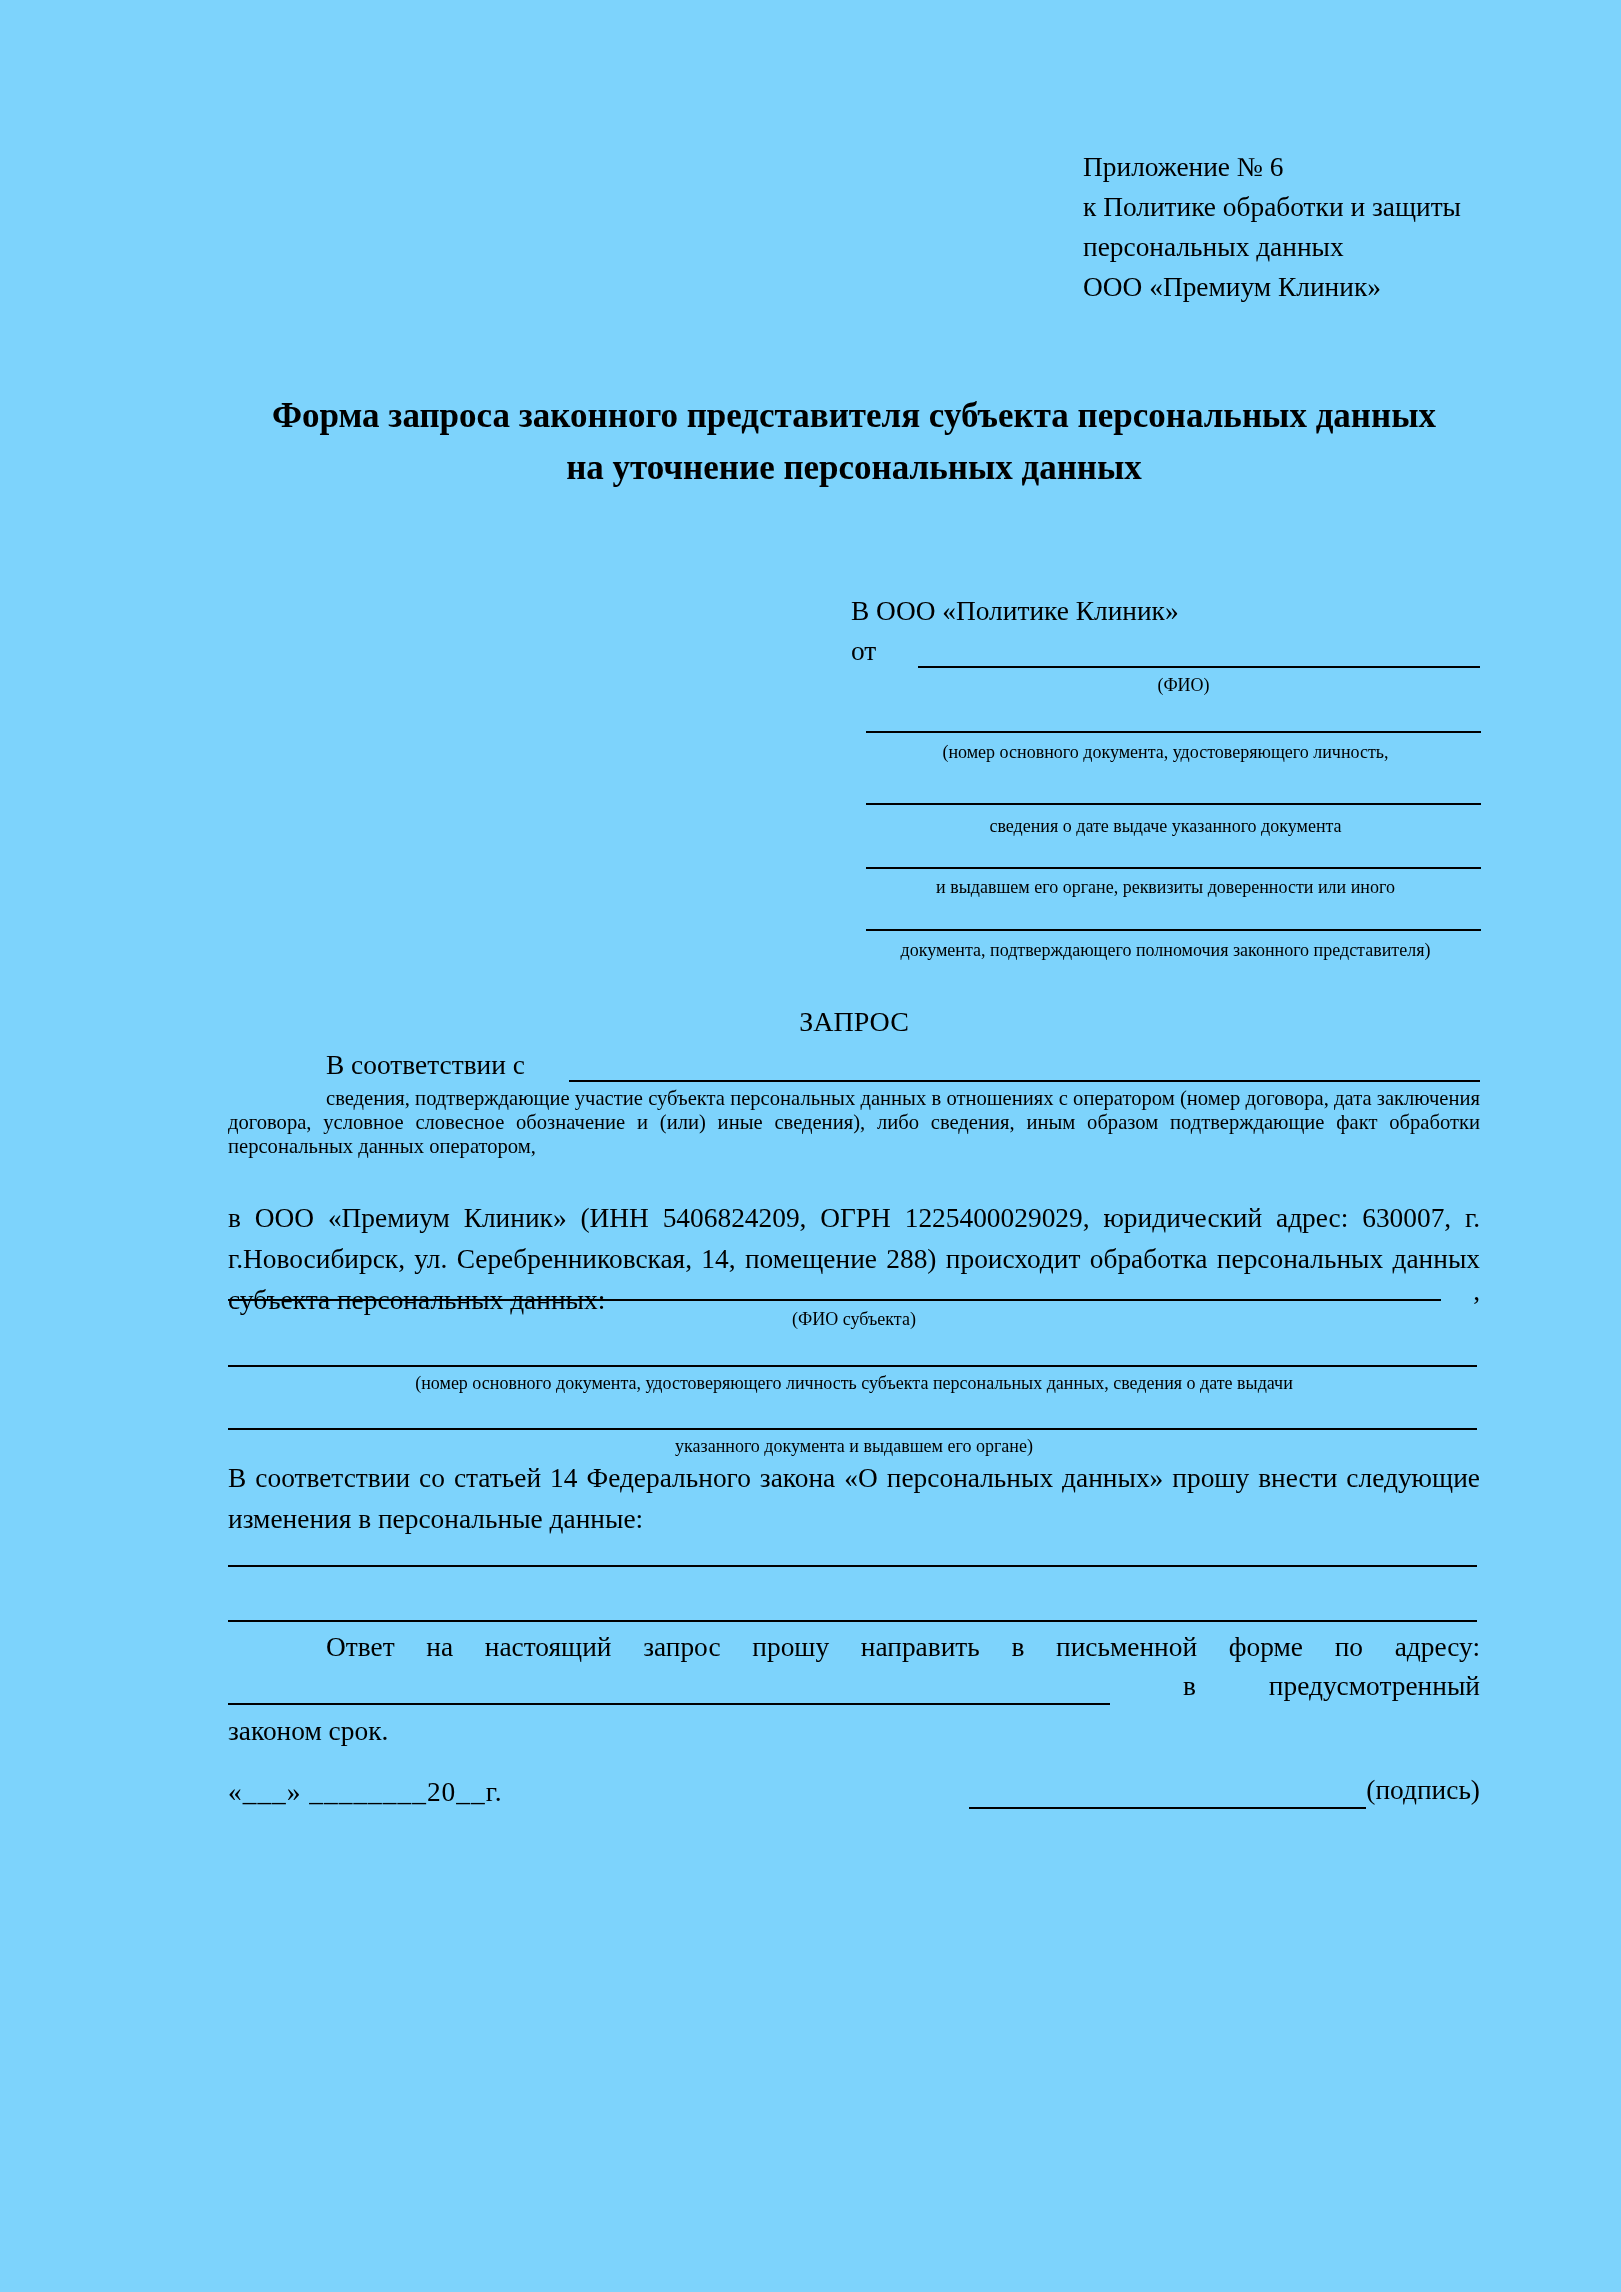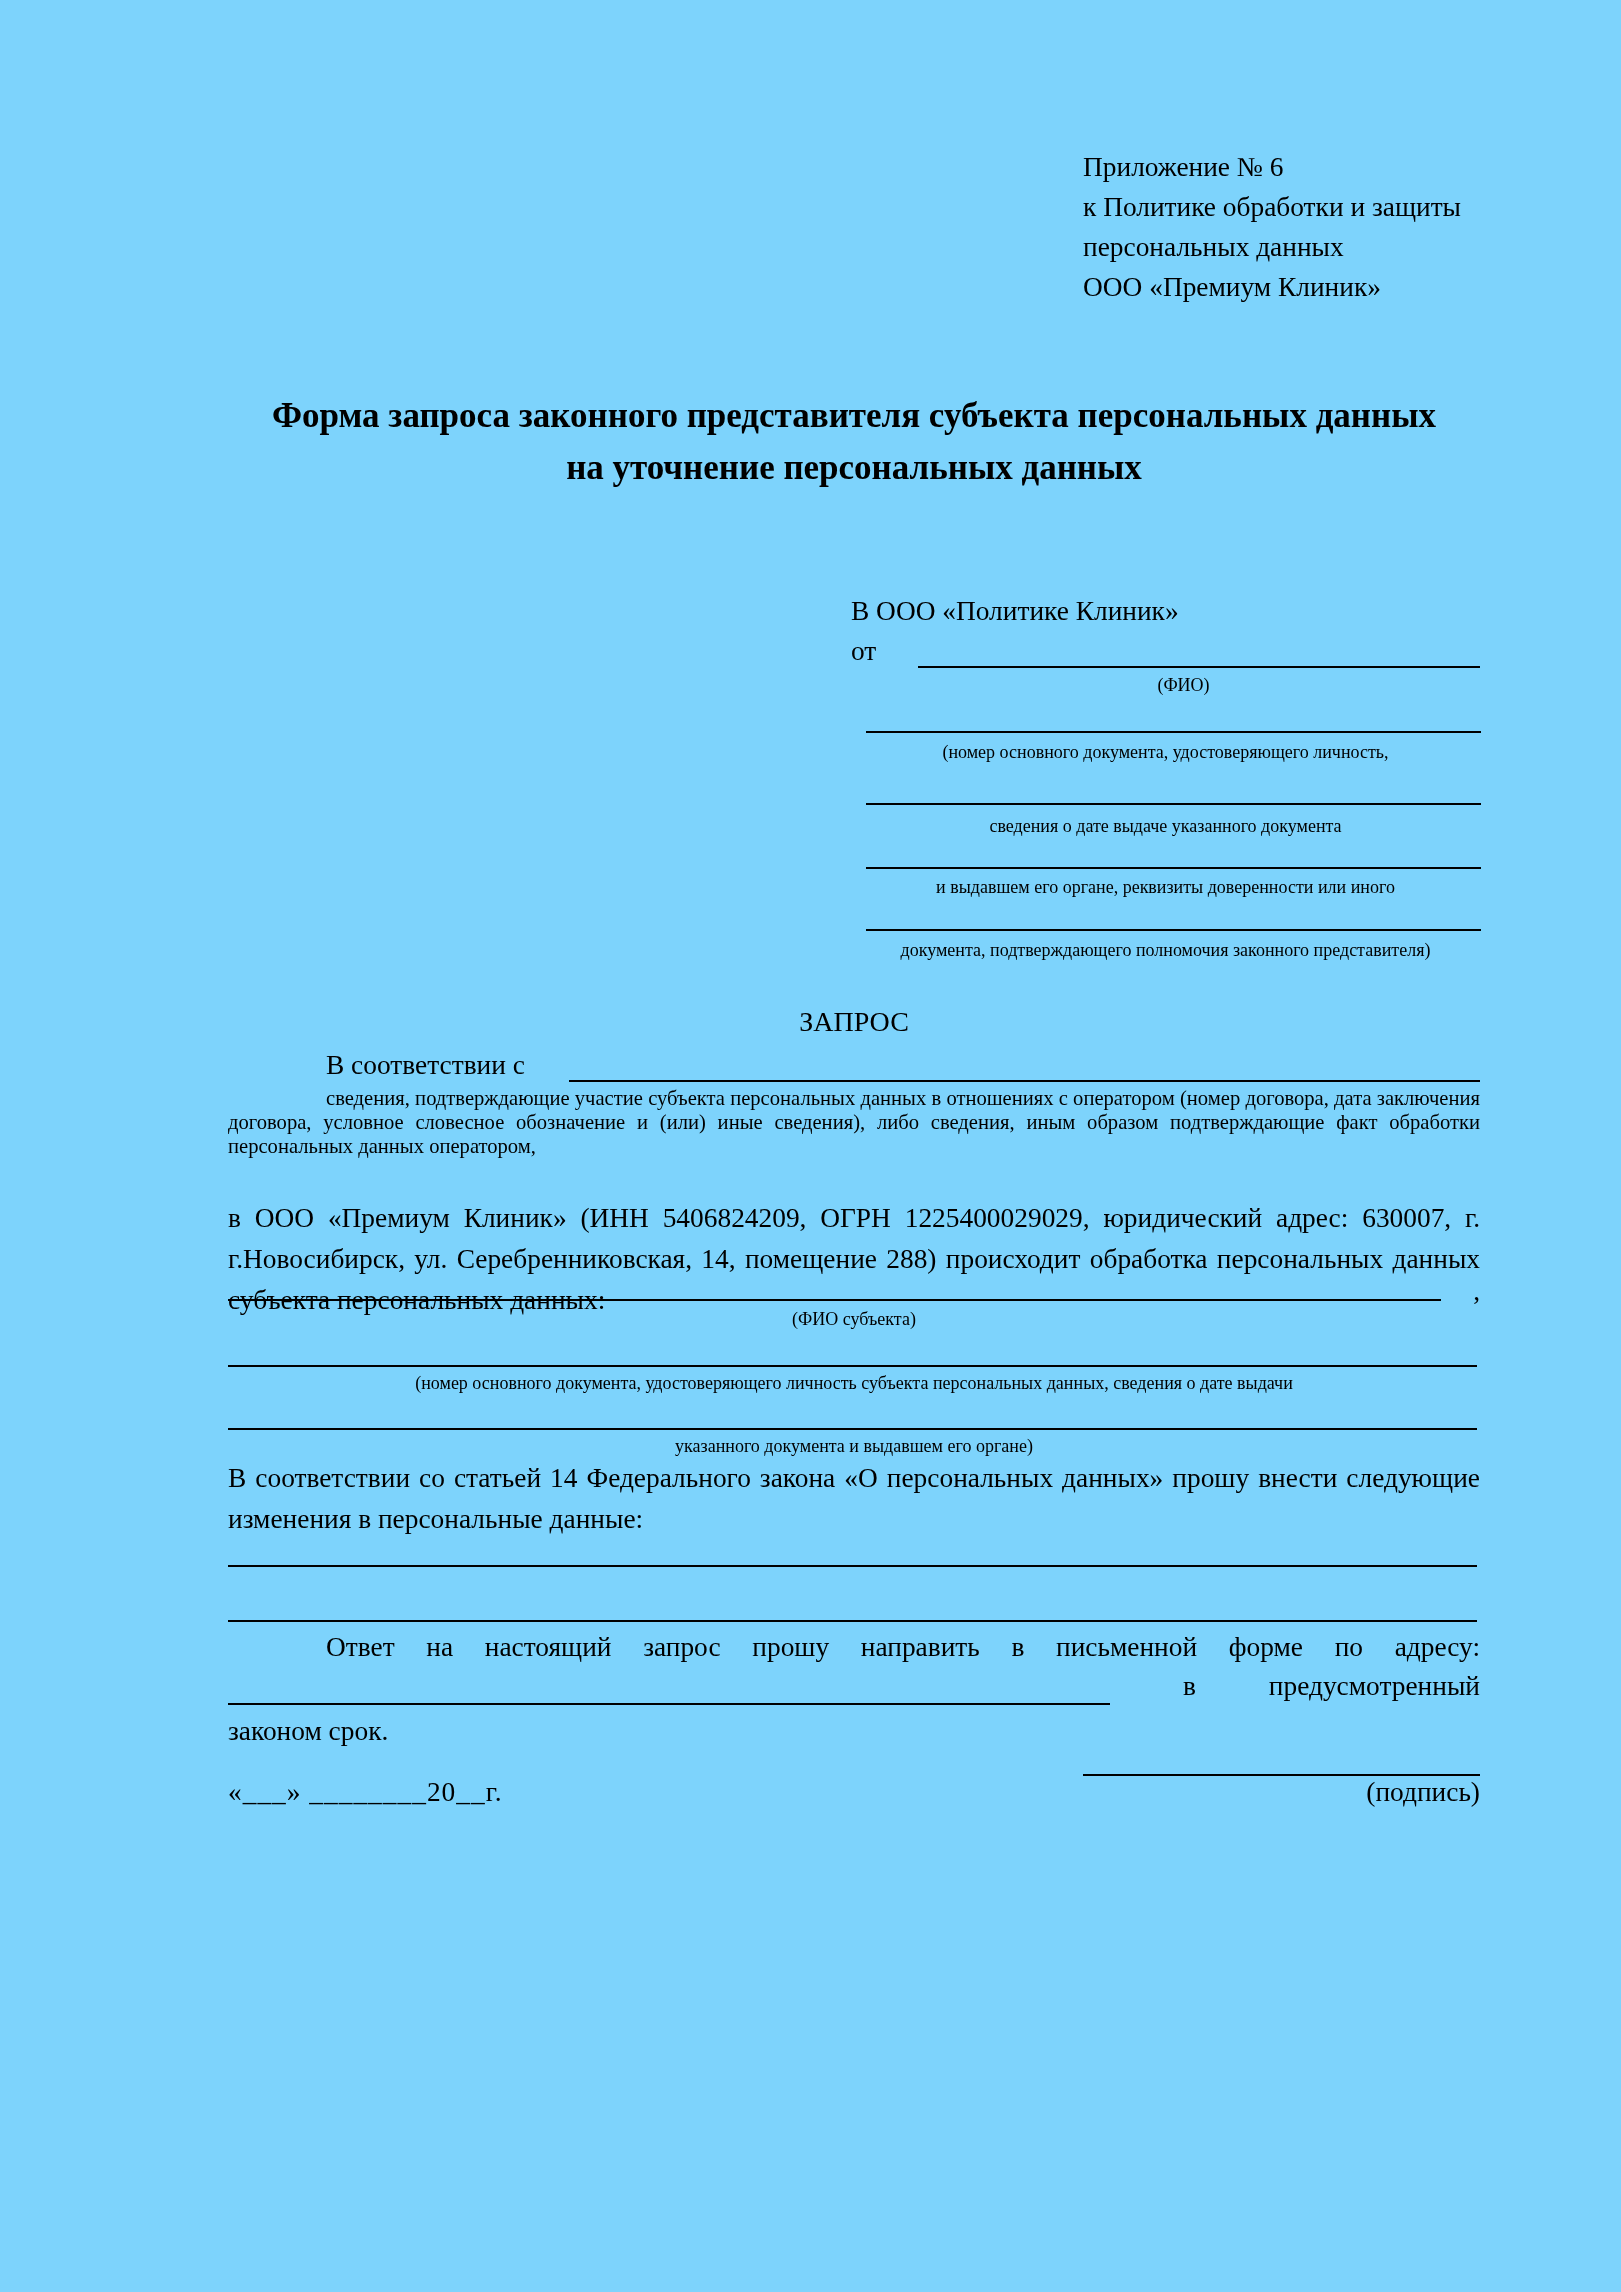--- a/index.html
+++ b/index.html
@@ -77,21 +77,21 @@
     text-align: justify; text-align-last: justify; text-indent: 98px;
     white-space: nowrap;
   }
   .answer-row { left: 228px; top: 1668px; width: 1252px; height: 37px; }
   .answer-row .u { width: 882px; height: 37px; border-bottom: 2.9px solid #000; }
   .answer-row .w { font-size: 27.4px; line-height: 37px; margin-left: auto; }
   .answer-tail { left: 228px; top: 1713px; font-size: 27.4px; line-height: 37px; }
 
   .footer-row { left: 228px; top: 1776px; width: 1252px; height: 33px; }
   .footer-row .date { font-size: 27.4px; line-height: 33px; letter-spacing: 1px; }
-  .footer-row .sig { margin-left: auto; display: flex; align-items: flex-end; flex-direction: column; }
+  .footer-row .sig { margin-left: auto; display: flex; align-items: flex-start; }
   .footer-row .sig-line { width: 397px; height: 33px; border-bottom: 2.9px solid #000; }
   .footer-row .sig-cap { font-size: 27.4px; line-height: 33px; }
 </style>
 </head>
 <body>
 
 <div class="page">
 
   <div class="abs appendix">
     <div>Приложение № 6</div>

